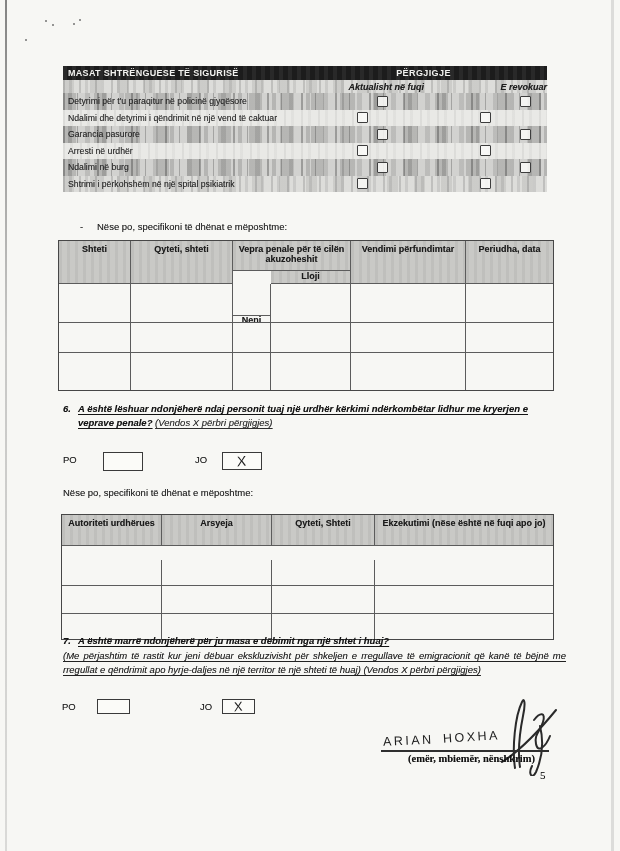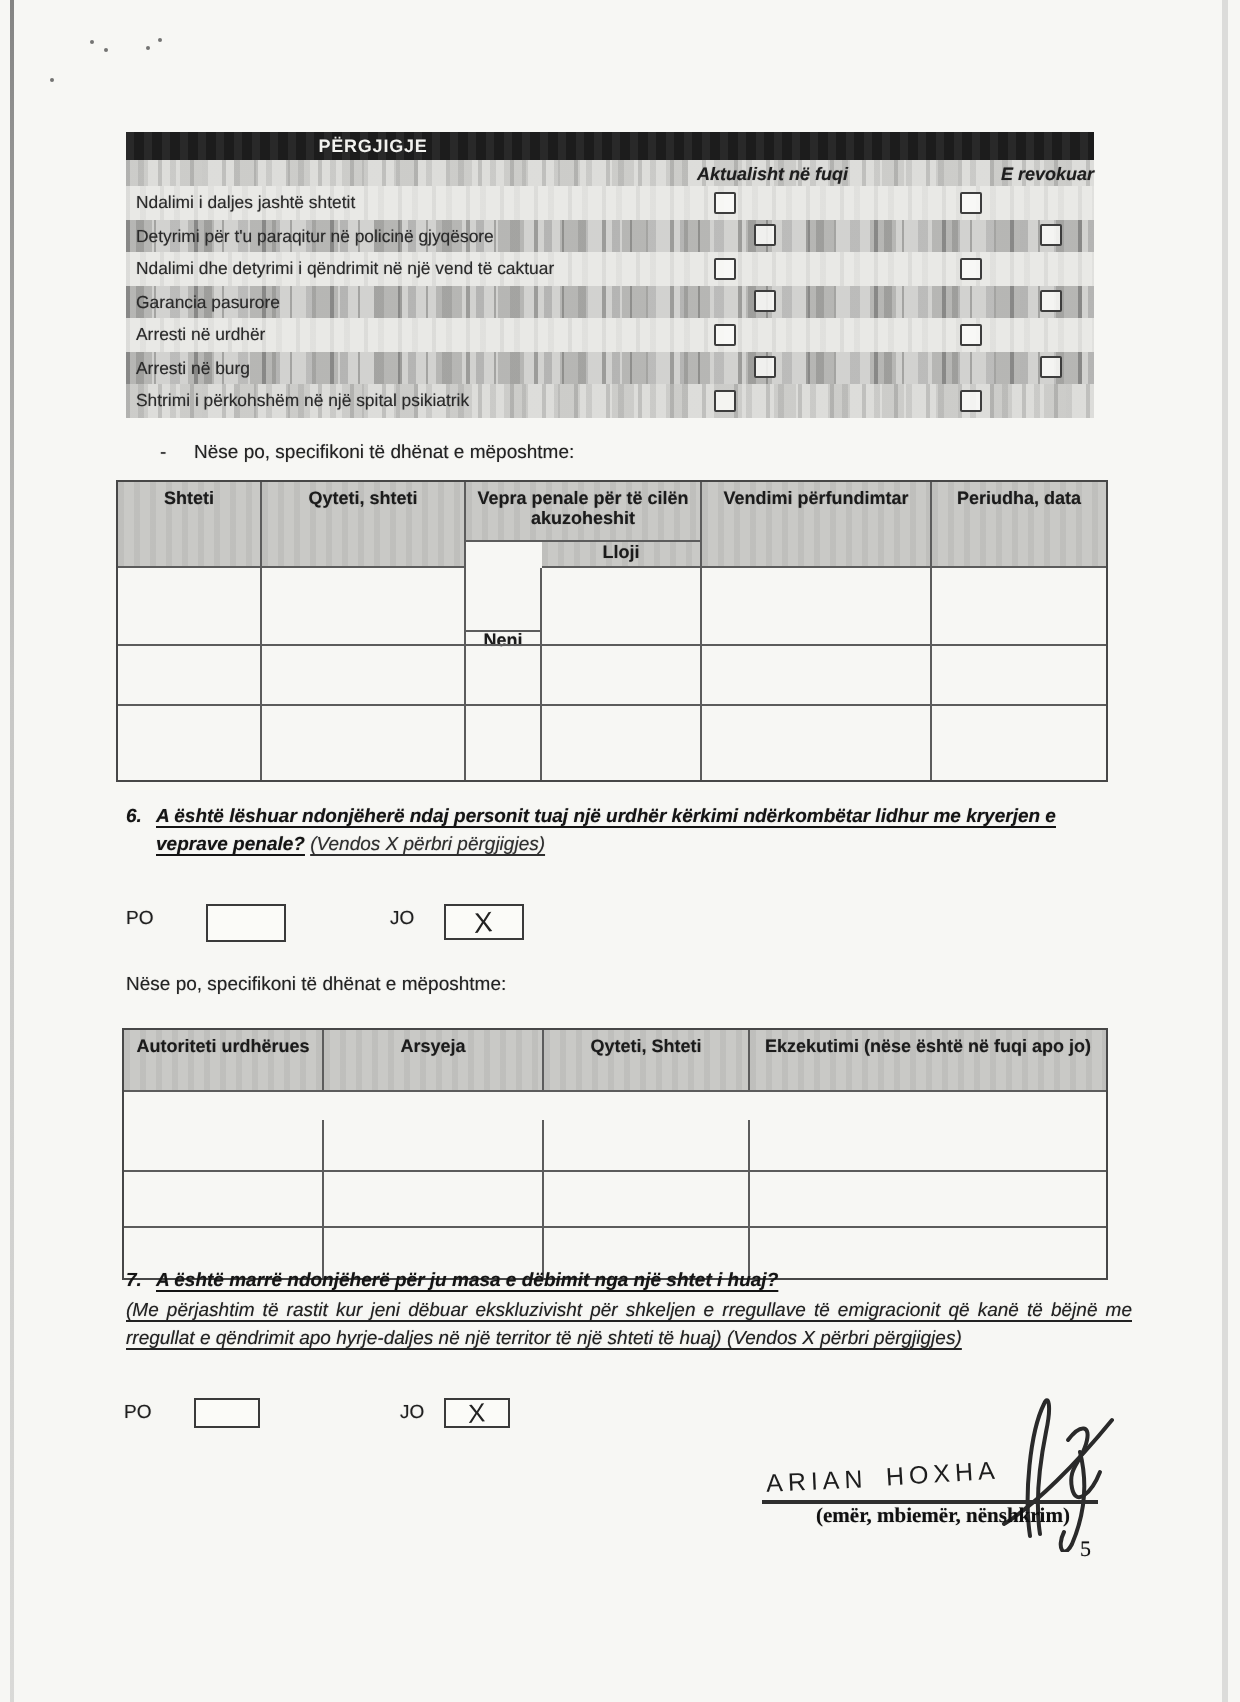--- a/index.html
+++ b/index.html
@@ -126,37 +126,29 @@
   <div class="edge-left"></div>
   <div class="edge-right"></div>
   <div class="speck" style="left:45px;top:20px"></div>
   <div class="speck" style="left:52px;top:24px"></div>
   <div class="speck" style="left:73px;top:23px"></div>
   <div class="speck" style="left:79px;top:19px"></div>
   <div class="speck" style="left:25px;top:39px"></div>
 
   <section class="abs t1 ink">
     <div class="t1-header">
+      <span class="title">MASAT SHTRËNGUESE TË SIGURISË</span>
       <span class="resp">PËRGJIGJE</span>
     </div>
     <div class="t1-subheader noise-mid">
       <span></span>
       <span>Aktualisht në fuqi</span>
       <span>E revokuar</span>
     </div>
 
-    <div class="t1-row noise-light">
-      <div class="t1-label">Ndalimi i daljes jashtë shtetit</div>
-      <div>
-          <span class="cb"></span>
-        </div>
-      <div>
-          <span class="cb"></span>
-        </div>
-    </div>
     <div class="t1-row noise-heavy">
       <div class="t1-label">Detyrimi për t'u paraqitur në policinë gjyqësore</div>
       <div>
           <span class="cb"></span>
         </div>
       <div>
           <span class="cb"></span>
         </div>
     </div>
     <div class="t1-row noise-light">
@@ -180,21 +172,21 @@
     <div class="t1-row noise-light">
       <div class="t1-label">Arresti në urdhër</div>
       <div>
           <span class="cb"></span>
         </div>
       <div>
           <span class="cb"></span>
         </div>
     </div>
     <div class="t1-row noise-heavy">
-      <div class="t1-label">Arresti në burg</div>
+      <div class="t1-label">Ndalimi në burg</div>
       <div>
           <span class="cb"></span>
         </div>
       <div>
           <span class="cb"></span>
         </div>
     </div>
     <div class="t1-row noise-mid">
       <div class="t1-label">Shtrimi i përkohshëm në një spital psikiatrik</div>
       <div>

